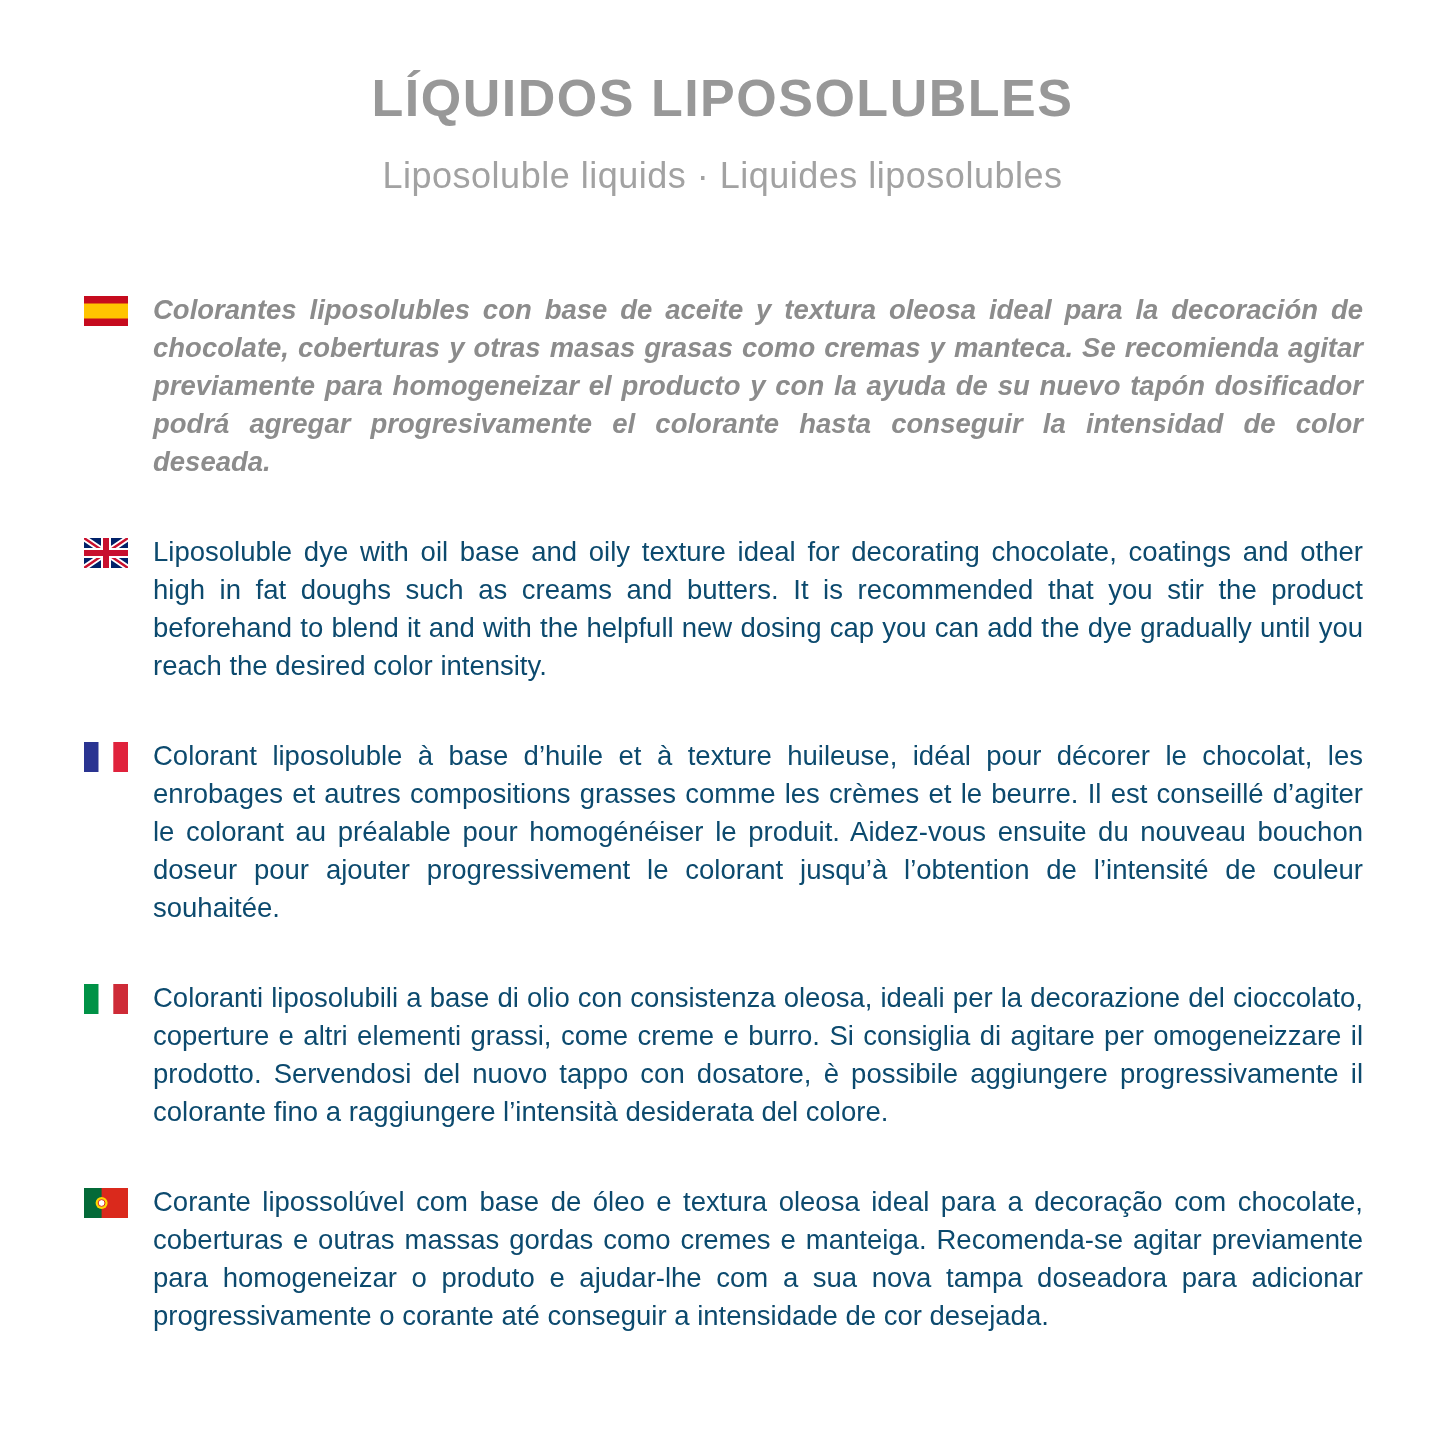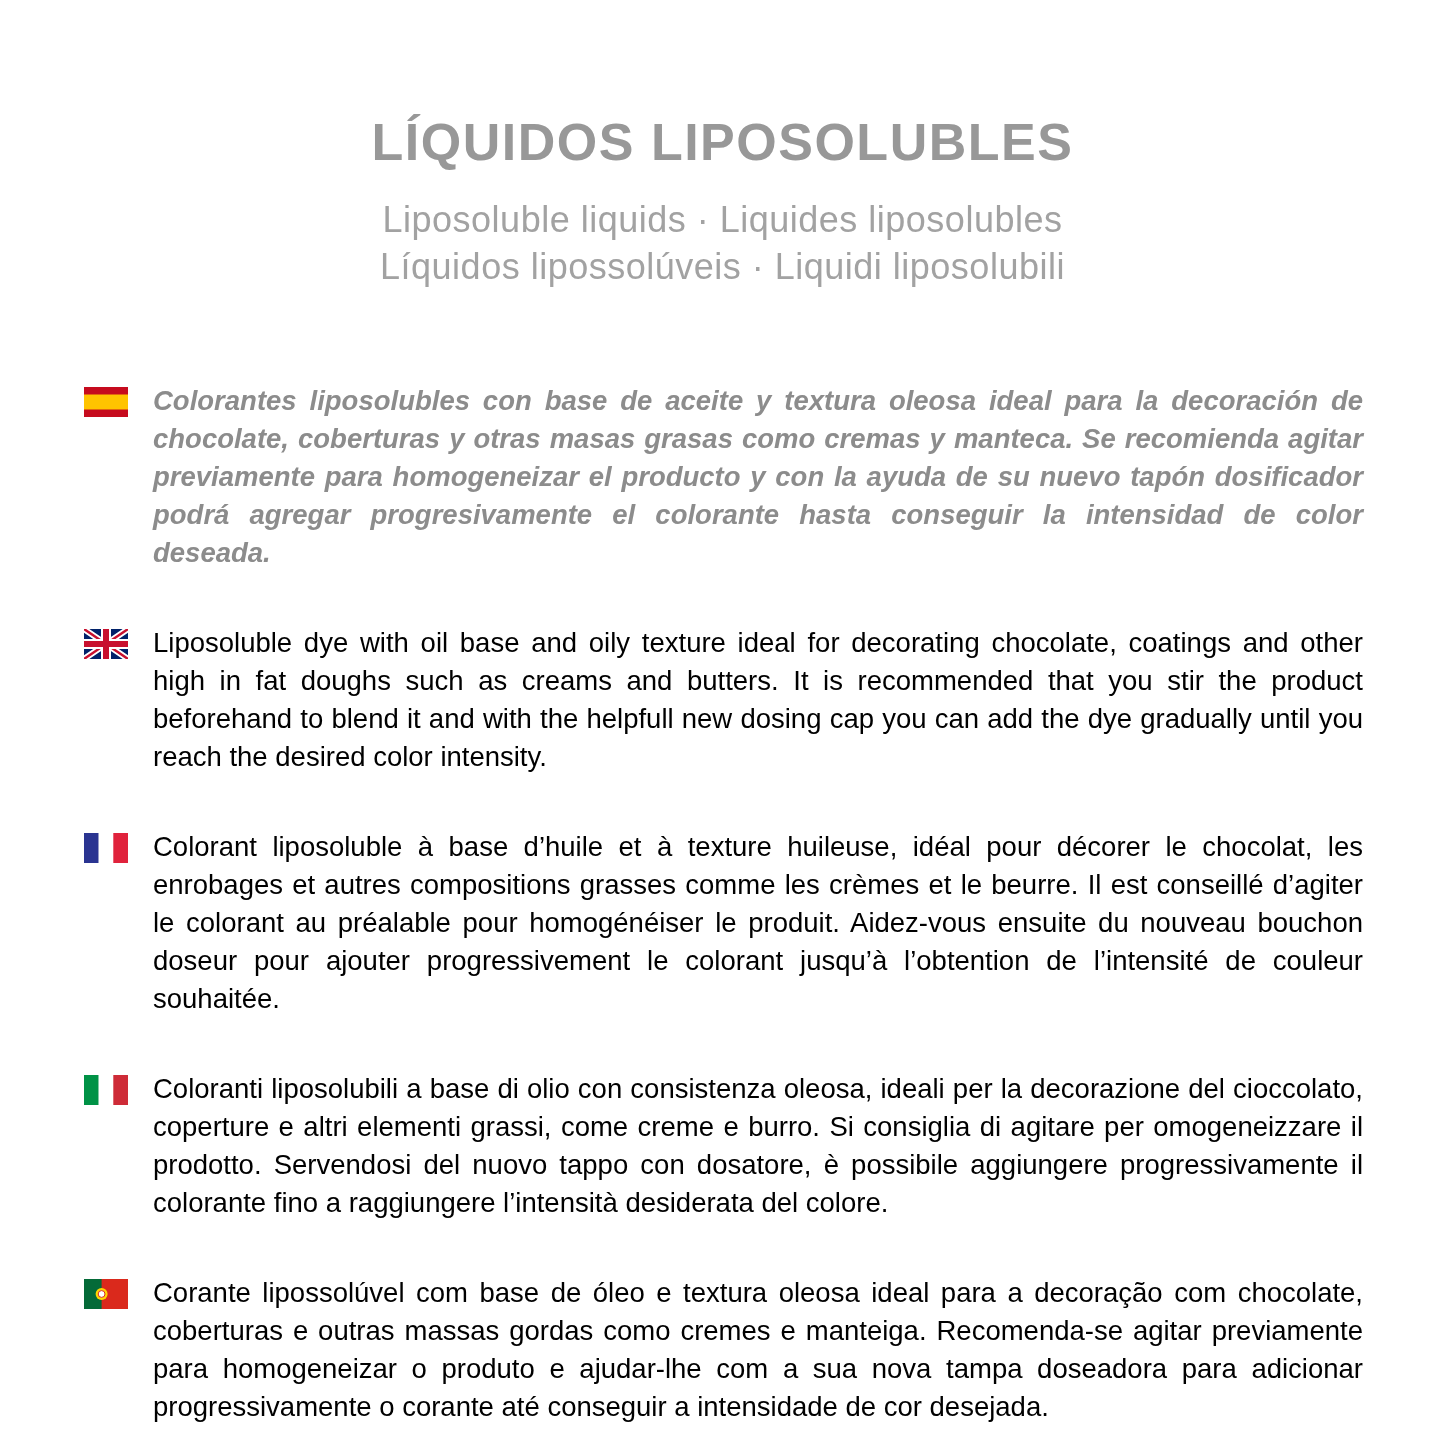--- a/index.html
+++ b/index.html
@@ -8,21 +8,21 @@
     background: #ffffff;
   }
   body {
     width: 1445px;
     height: 1445px;
     font-family: "Liberation Sans", sans-serif;
     overflow: hidden;
   }
   .header {
     text-align: center;
-    padding-top: 112px;
+    padding-top: 68px;
   }
   .title {
     font-size: 52px;
     font-weight: bold;
     letter-spacing: 1.5px;
     color: #989898;
   }
   .subtitle {
     margin-top: 24px;
     font-size: 36px;
@@ -43,37 +43,36 @@
     width: 44px;
     height: 30px;
     margin-top: 5px;
     margin-right: 25px;
   }
   .flag svg { display: block; width: 44px; height: 30px; }
   .para {
     flex: 1;
     font-size: 27.5px;
     line-height: 38px;
-    color: #000000;
+    color: #0c4a6e;
     text-align: justify;
   }
   .section.bold .para {
     font-weight: bold;
     color: #8c8c8c;
     font-style: italic;
   }
 </style>
 </head>
 <body>
 
 <div class="header">
   <div class="title">LÍQUIDOS LIPOSOLUBLES</div>
   <div class="subtitle">
     <div>Liposoluble liquids · Liquides liposolubles</div>
-    <div>Líquidos lipossolúveis · Liquidi liposolubili</div>
   </div>
 </div>
 
 <div class="sections">
 
   <div class="section bold">
     <div class="flag">
       <svg viewBox="0 0 44 30" xmlns="http://www.w3.org/2000/svg">
         <rect x="0" y="0" width="44" height="30" fill="#c60b1e"></rect>
         <rect x="0" y="7.5" width="44" height="15" fill="#ffc400"></rect>

